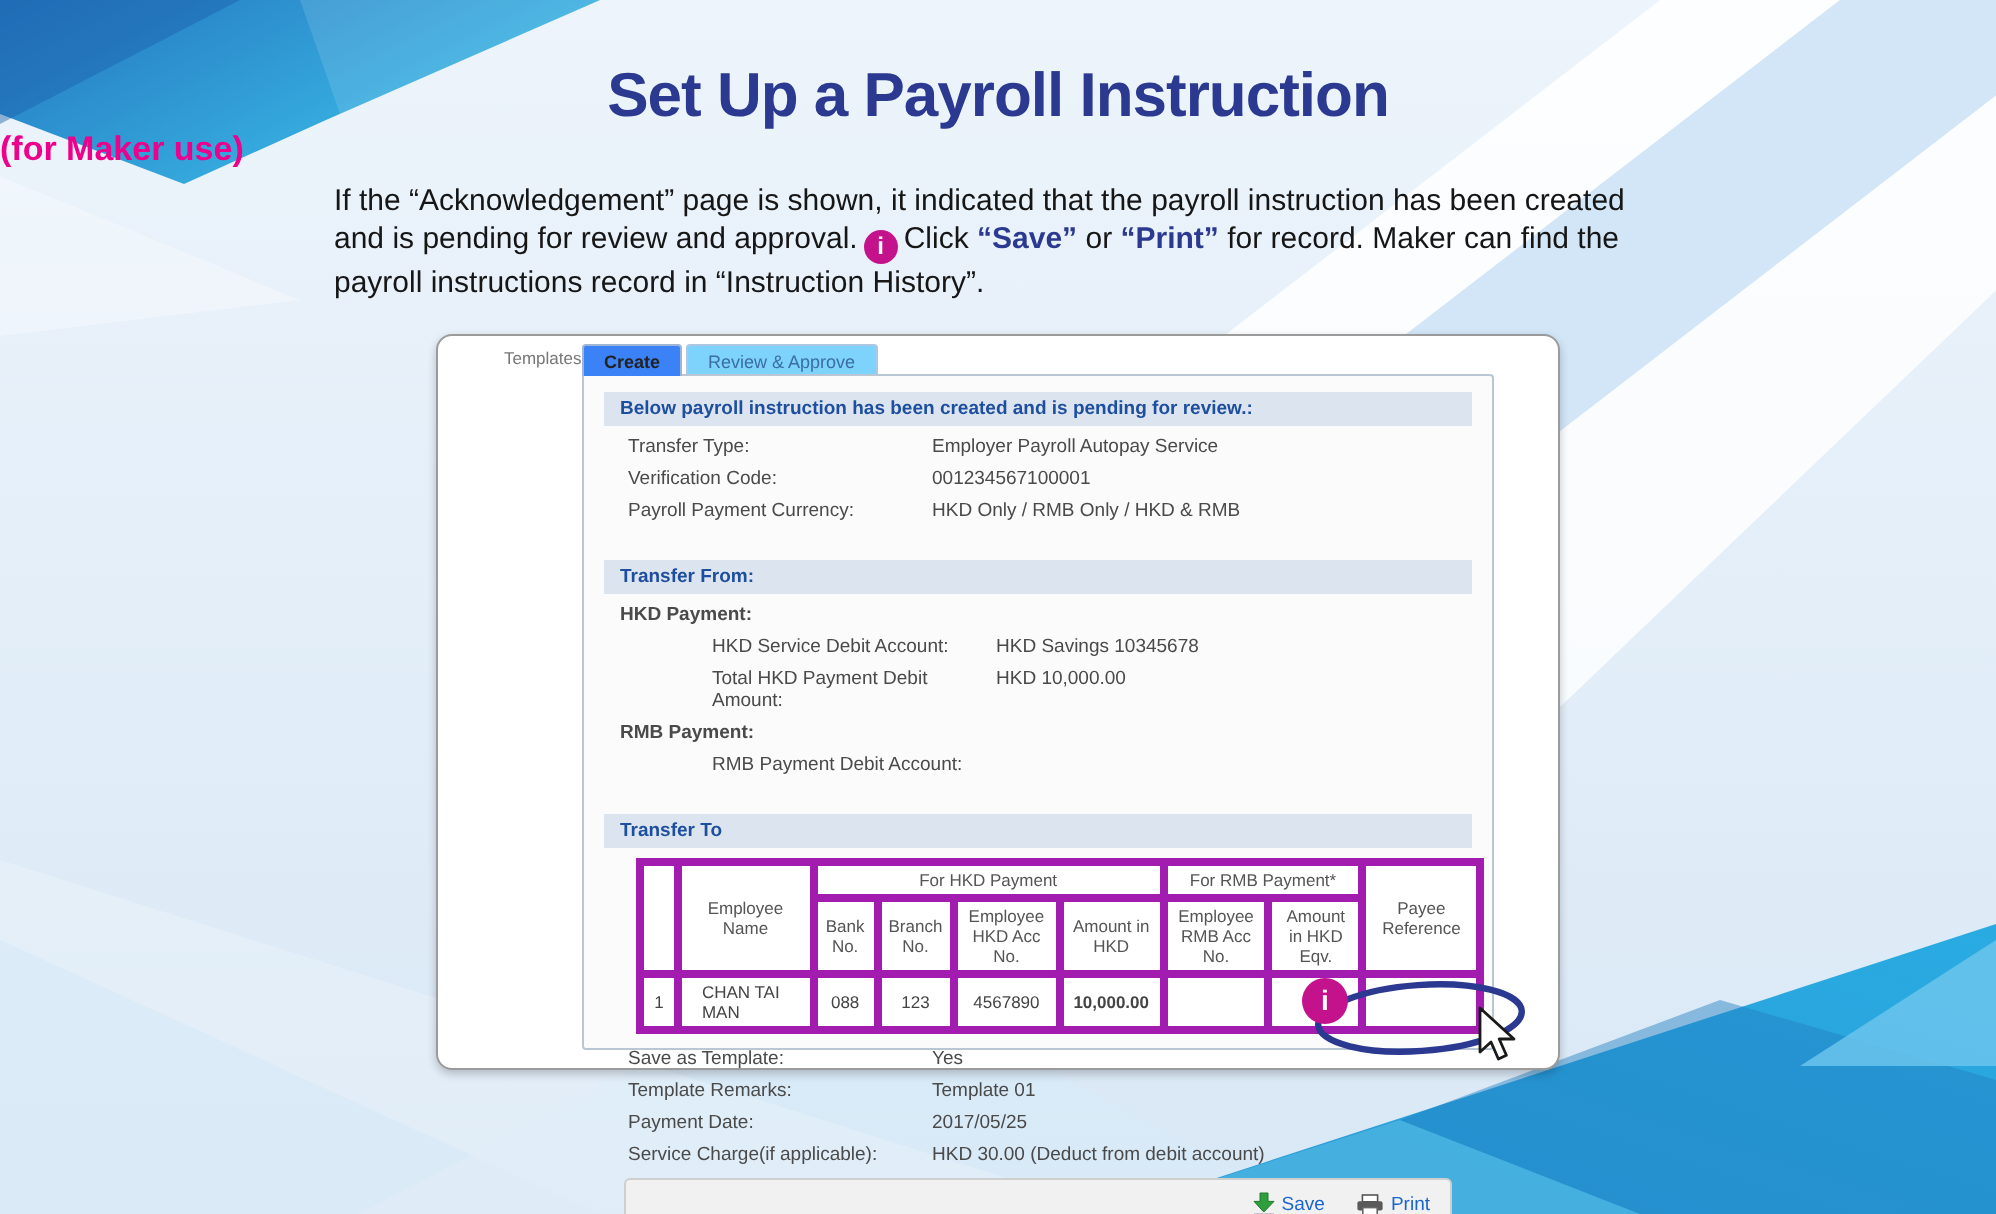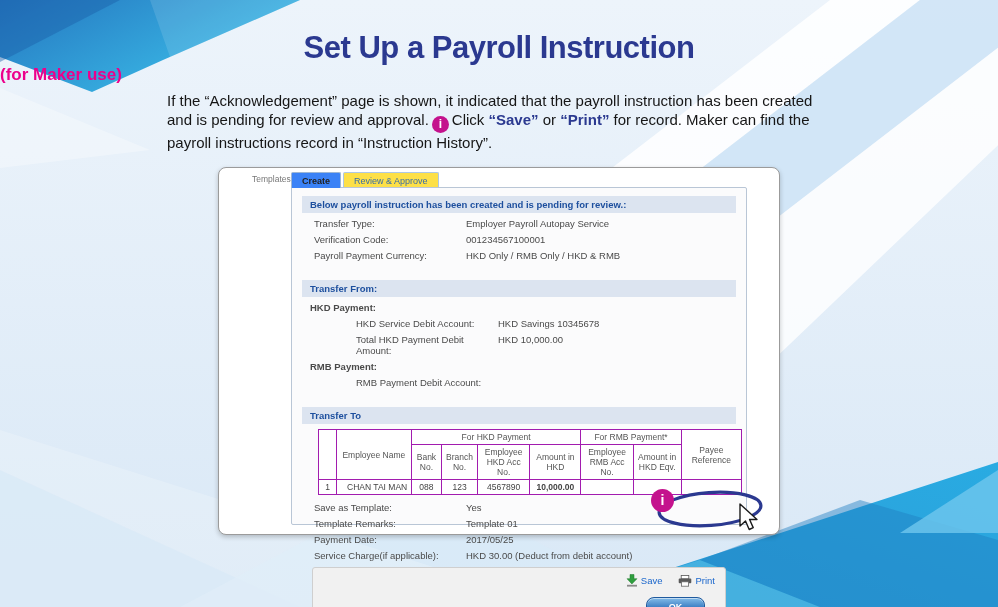--- a/index.html
+++ b/index.html
@@ -22,38 +22,38 @@
 
   
   .window{position:absolute;left:218px;top:167px;width:560px;height:366px;z-index:3;
           background:#fff;border:1px solid #9b9b9b;border-radius:8px;
           box-shadow:0 2px 5px rgba(0,0,0,.22);}
   .tmpl-label{position:absolute;left:33px;top:6px;font-size:8.5px;color:#777;}
   .tabs{position:absolute;left:72px;top:4px;display:flex;align-items:flex-end;}
   .tab{font-size:9px;padding:3px 10px 2px;border:1px solid #9db6d4;border-bottom:none;
        border-radius:2px 2px 0 0;margin-right:2px;cursor:default;}
   .tab.active{background:#3b82f6;color:#222;font-weight:bold;position:relative;z-index:2;}
-  .tab.inactive{background:#fde047;color:#3a6ea5;border-color:#aec8e4;}
+  .tab.inactive{background:#7dd3fc;color:#3a6ea5;border-color:#aec8e4;}
   .panel{position:absolute;left:72px;top:19px;width:454px;height:336px;
          border:1px solid #b9c6d6;background:#fbfbfc;border-radius:0 2px 2px 2px;}
   .panel-inner{padding:8px 10px 0;font-size:9.5px;color:#4a4a4a;}
   .band{background:#dce4f0;color:#1d4f9e;font-weight:bold;font-size:9.5px;
         padding:3px 8px;margin:0 0 2px;}
   .band.mt{margin-top:17px;}
   .frow{display:flex;padding:2.5px 8px 2.5px 12px;}
   .frow .lbl{width:152px;flex:none;}
   .frow .val{flex:1;color:#4a4a4a;}
   .frow.indent{padding-left:54px;}
   .frow.indent .lbl{width:142px;}
   .frow.indent .lbl.hang{margin-left:-42px;text-indent:42px;width:184px;}
   .sect{font-weight:bold;padding:2.5px 8px;color:#4a4a4a;}
 
   table.pay{border-collapse:collapse;margin:5px 16px 4px;width:424px;
             font-size:8.5px;color:#555;background:#fff;}
-  table.pay th,table.pay td{border:1px solid #a21caf;font-weight:normal;
+  table.pay th,table.pay td{border:4px solid #a21caf;font-weight:normal;
             padding:2px 3px;text-align:center;vertical-align:middle;}
   table.pay td.name{text-align:left;padding-left:10px;}
   table.pay td{color:#444;}
   table.pay td.amt{font-weight:bold;}
 
   .actionbox{position:relative;margin:4px 10px 0;height:52px;background:#f1f1f1;
              border:1px solid #cfcfcf;border-radius:3px;}
   .links{position:absolute;right:10px;top:6px;display:flex;gap:16px;align-items:center;}
   .link{display:flex;align-items:center;gap:3px;font-size:9.5px;color:#1a66cc;cursor:pointer;}
   .okbtn{position:absolute;right:20px;top:29px;width:57px;height:17px;border-radius:8px;

